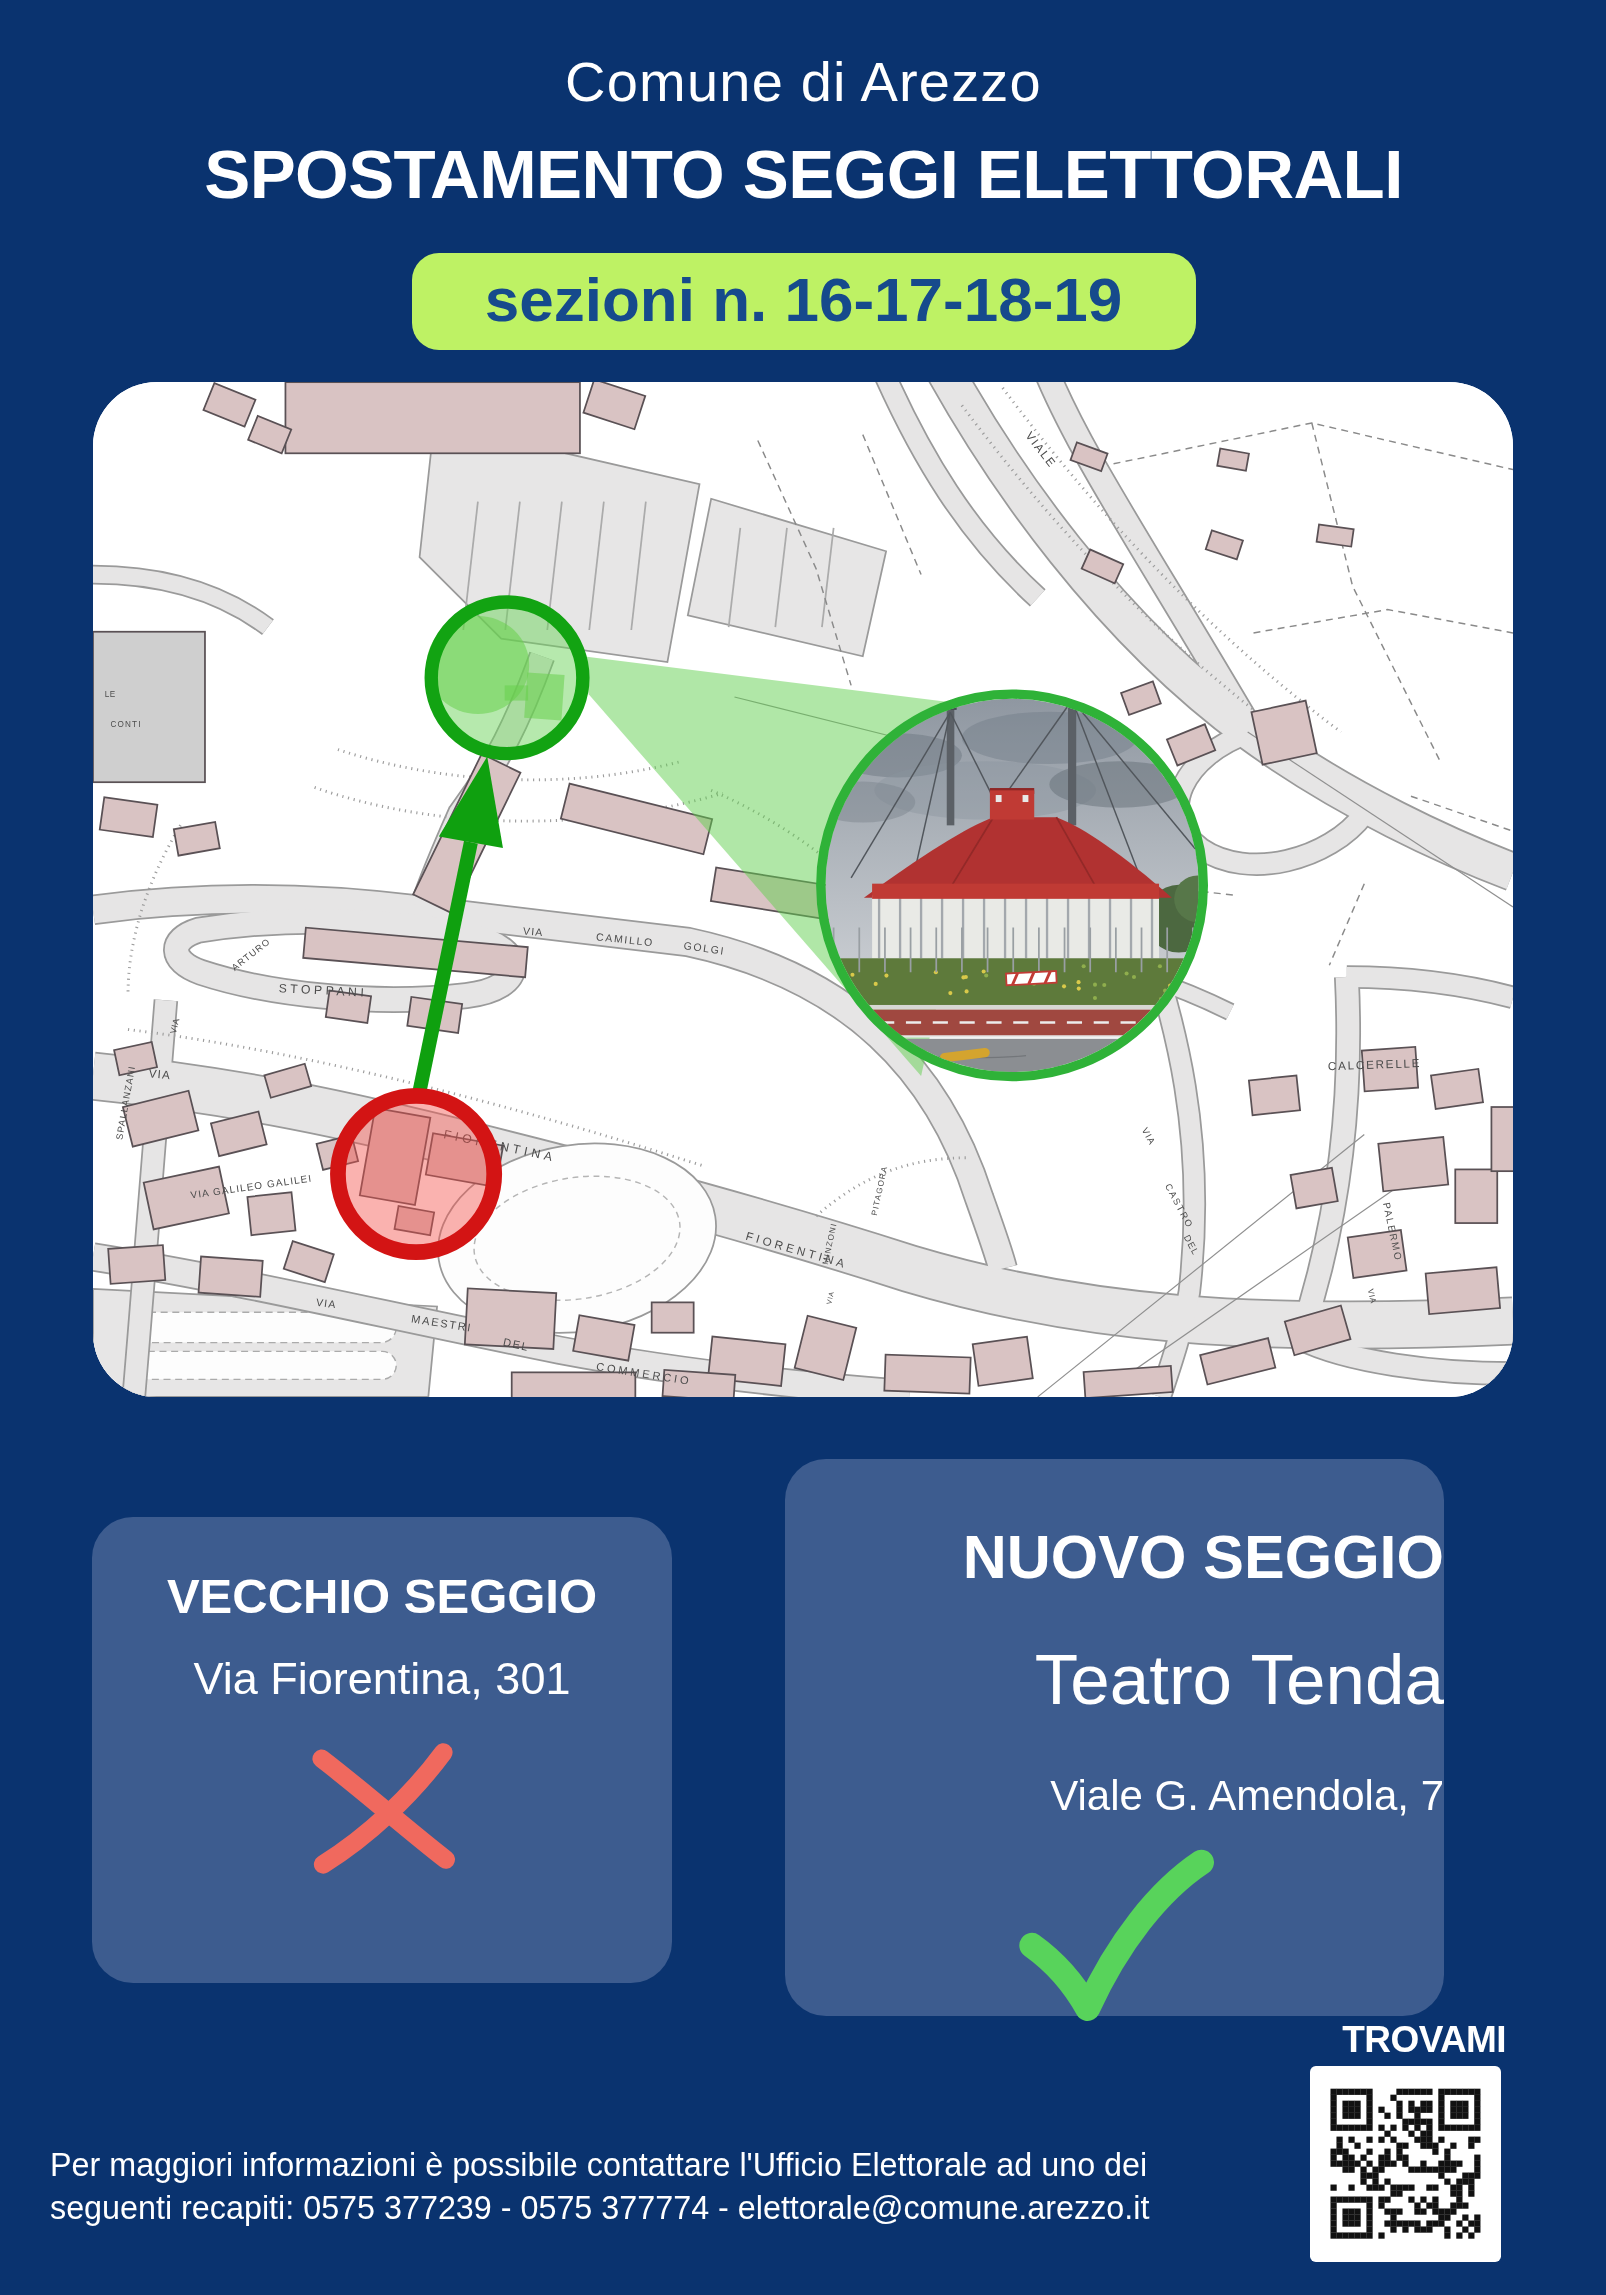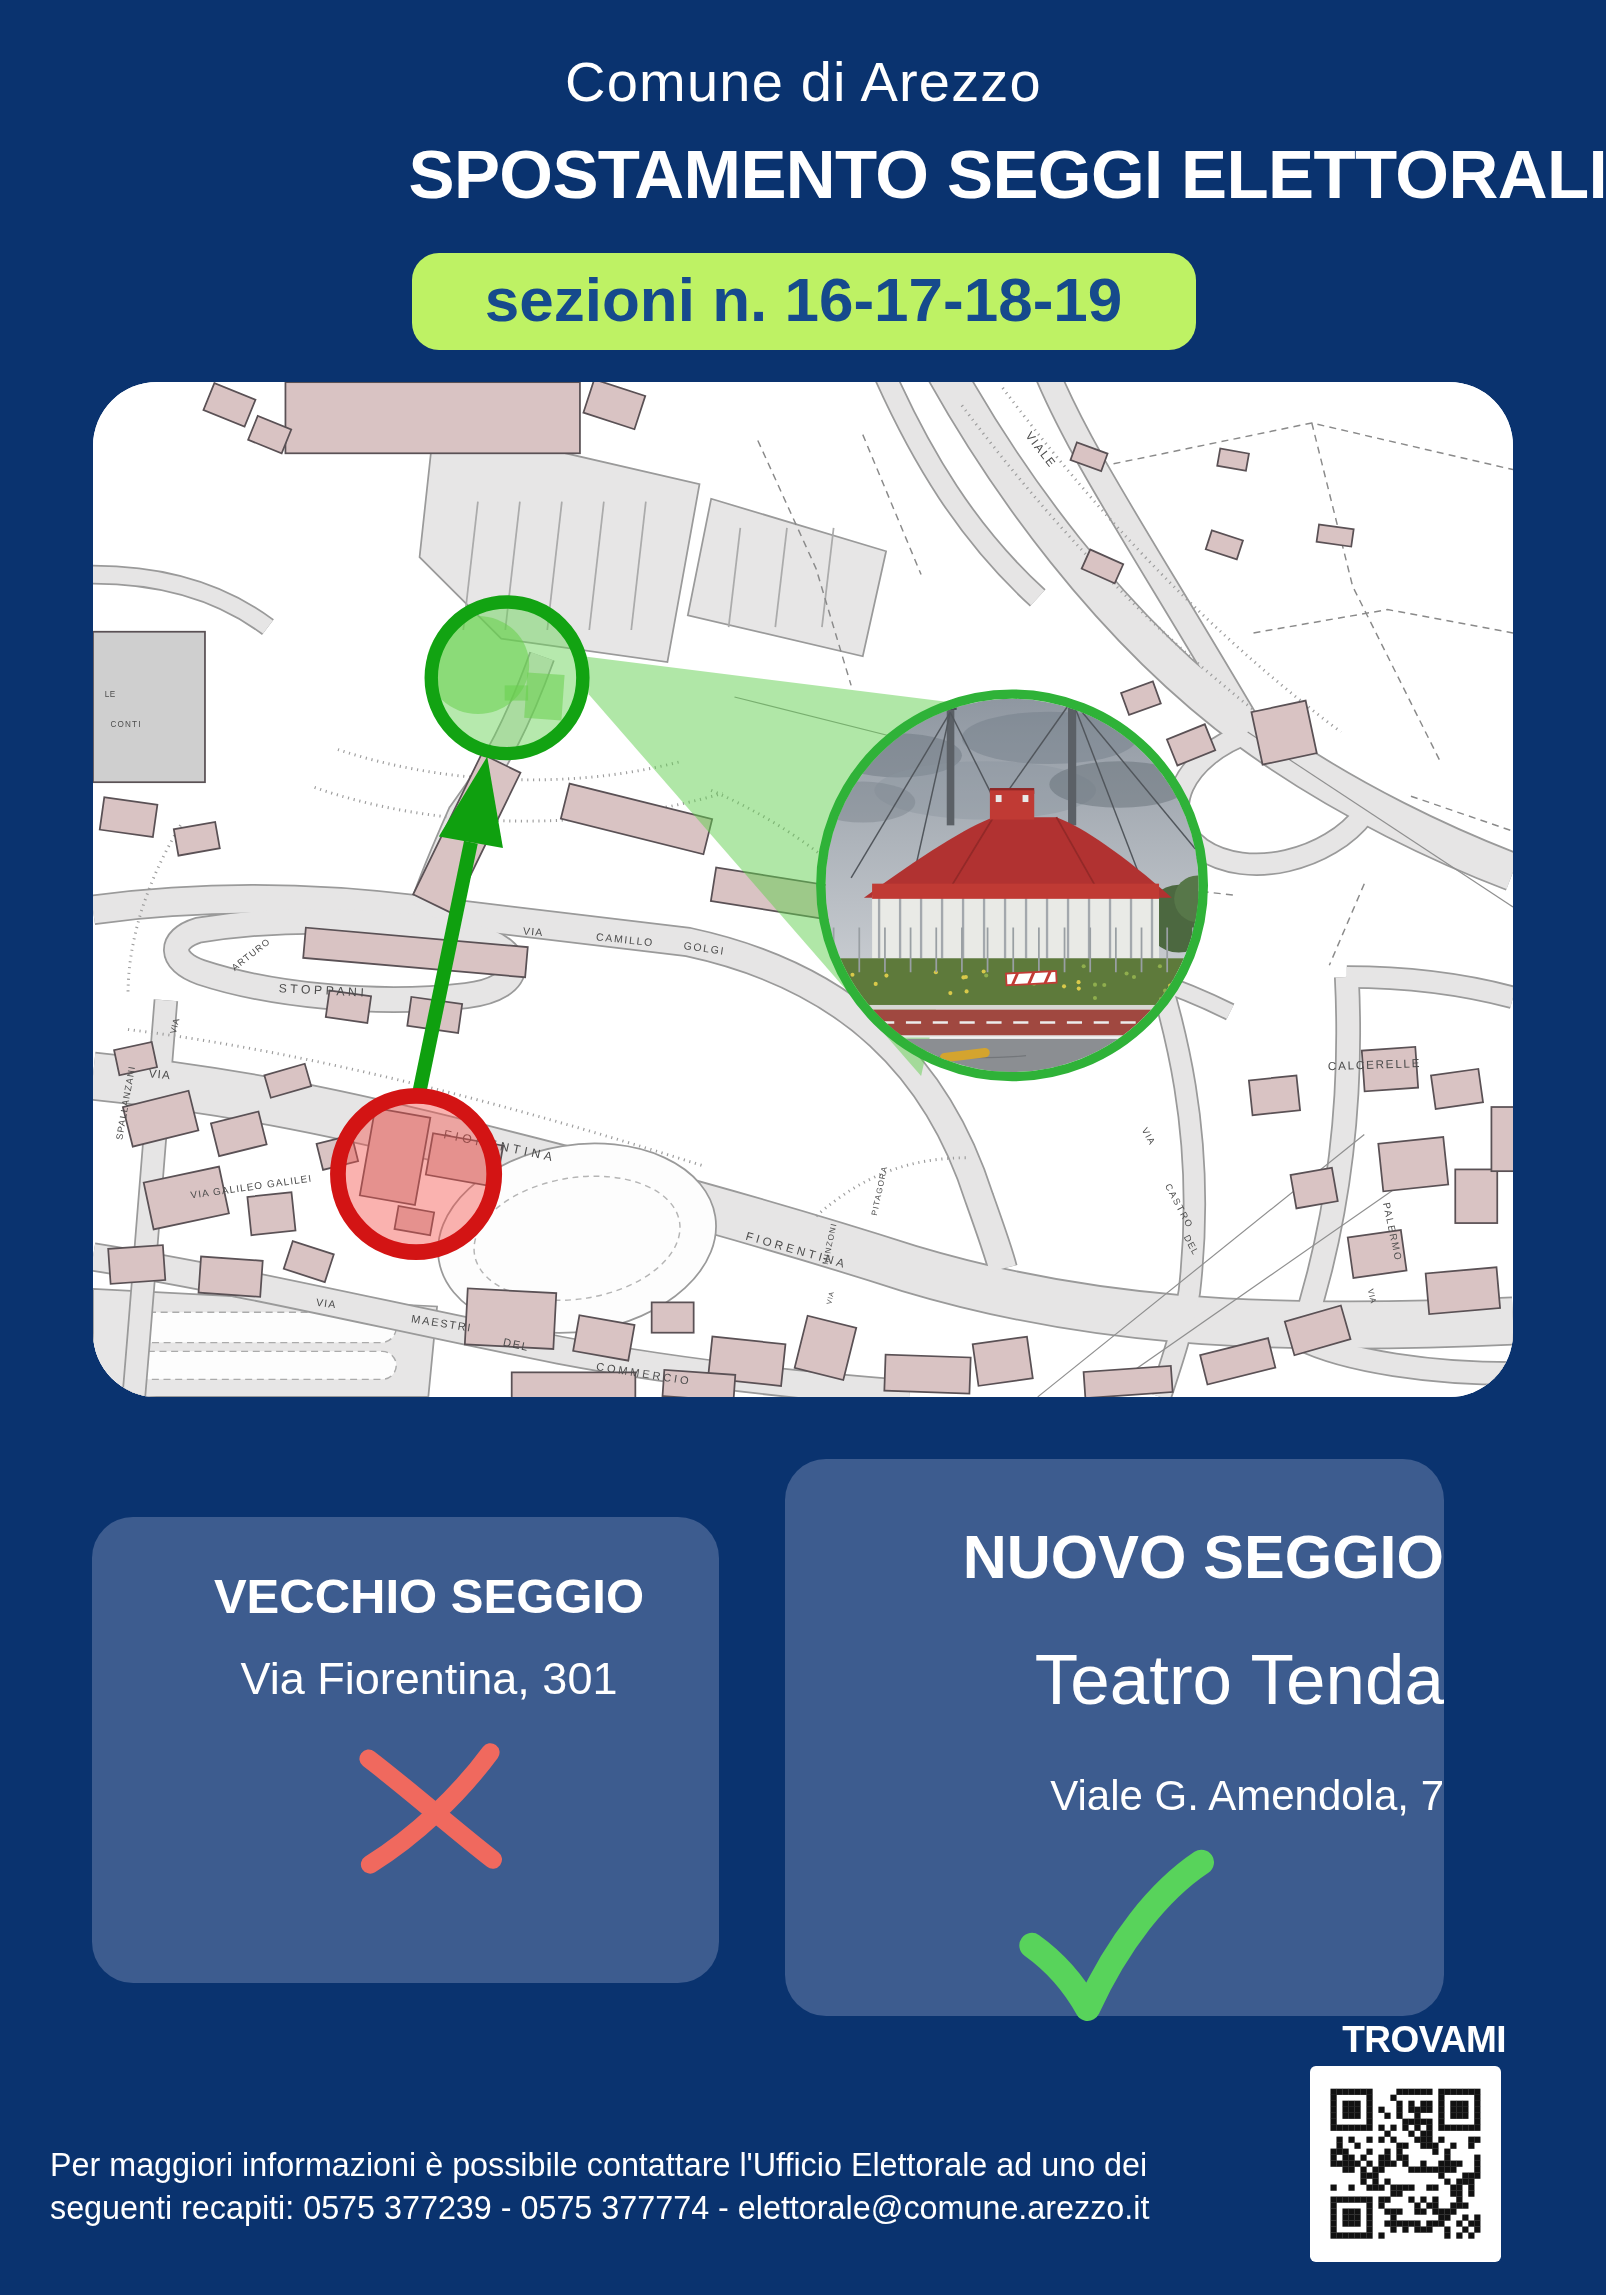--- a/index.html
+++ b/index.html
@@ -1,30 +1,30 @@
 <!DOCTYPE html>
 <html style="font-size:9.3px"><head>
 <meta charset="utf-8">
 <style>
   html,body{margin:0;padding:0;background:#0a336f;}
   .poster{position:relative;width:1607px;height:2295px;background:#0a336f;overflow:hidden;
           font-family:"Liberation Sans","DejaVu Sans",sans-serif;}
   .municipality{position:absolute;top:49px;left:0;width:100%;text-align:center;
       color:#ffffff;font-size:56px;font-weight:400;letter-spacing:1.2px;}
-  .main-title{position:absolute;top:135px;left:0;width:100%;text-align:right;
+  .main-title{position:absolute;top:135px;left:0;width:100%;text-align:center;
       color:#ffffff;font-size:69px;font-weight:700;letter-spacing:-0.6px;}
   .badge{position:absolute;top:253px;left:50%;transform:translateX(-50%);
       width:784px;height:97px;background:#bef264;border-radius:27px;}
   .badge span{display:block;width:100%;text-align:center;line-height:94px;
       color:#164a8c;font-size:62px;font-weight:700;}
   .map-card{position:absolute;left:93px;top:382px;width:1420px;height:1015px;
       border-radius:64px;background:#ffffff;overflow:hidden;}
   .map-card svg{display:block;width:1420px;height:1015px;}
   .card{position:absolute;background:#3d5c8f;border-radius:41px;color:#fff;text-align:center;}
-  .card-old{left:92px;top:1517px;width:580px;height:466px;padding-left:47px;}
+  .card-old{left:92px;top:1517px;width:580px;height:466px;}
   .card-new{left:785px;top:1459px;width:659px;height:557px;text-align:right;}
   .card .t-old{margin-top:51px;font-size:49px;font-weight:700;}
   .card .n-old{margin-top:33px;font-size:45px;font-weight:400;}
   .card .a-old{margin-top:29px;font-size:45px;font-weight:400;}
   .card .t-new{margin-top:63px;font-size:61px;font-weight:700;}
   .card .n-new{margin-top:47px;font-size:71px;font-weight:400;}
   .card .a-new{margin-top:52px;font-size:42px;font-weight:400;}
   .mark{display:block;margin:27px auto 0 auto;}
   .trovami{position:absolute;left:1305px;top:2019px;width:201px;text-align:right;
       color:#fff;font-size:37px;font-weight:700;letter-spacing:-0.6px;}

